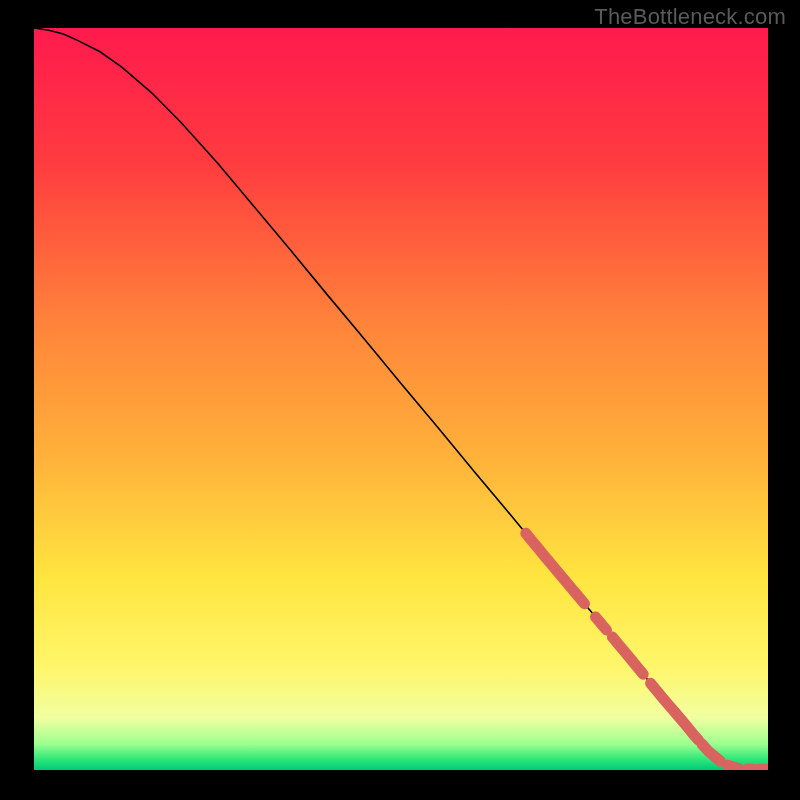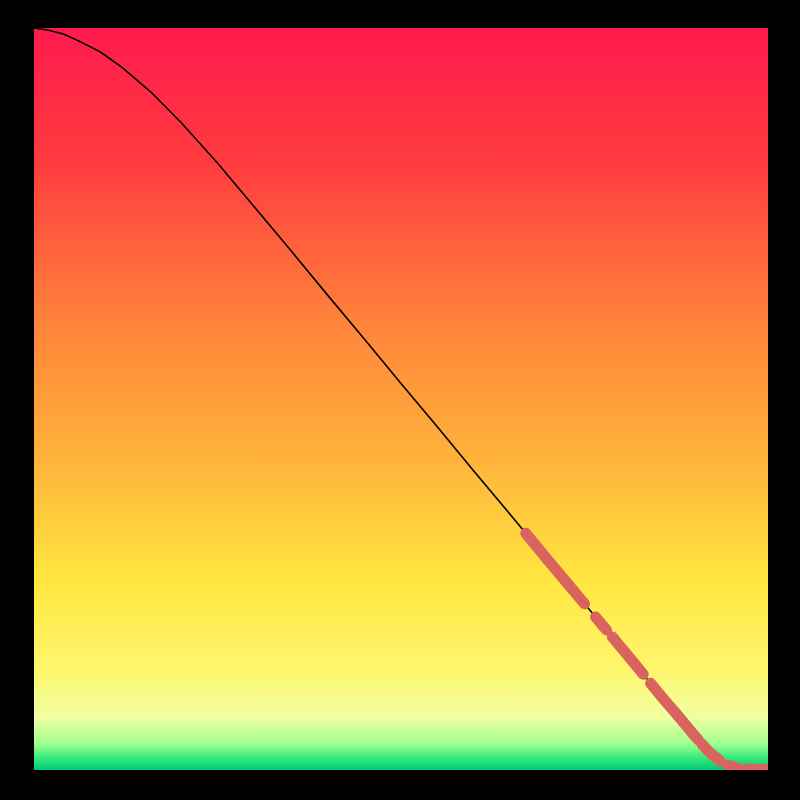--- a/index.html
+++ b/index.html
@@ -29,20 +29,21 @@
     position: absolute;
     left: 34px; top: 28px;
     width: 734px; height: 742px;
     display: block;
   }
 </style>
 </head>
 <body>
 <div class="stage">
 
+  <div class="watermark">TheBottleneck.com</div>
 
   <div class="plot-frame"></div>
 
   <svg class="plot-svg" viewBox="0 0 734 742" xmlns="http://www.w3.org/2000/svg" preserveAspectRatio="none">
     <defs>
 
       <linearGradient id="bg-grad" x1="0" y1="0" x2="0" y2="1">
         <stop offset="0.00" stop-color="#ff1a4d"></stop>
         <stop offset="0.18" stop-color="#ff3b3f"></stop>
         <stop offset="0.40" stop-color="#ff843a"></stop>

